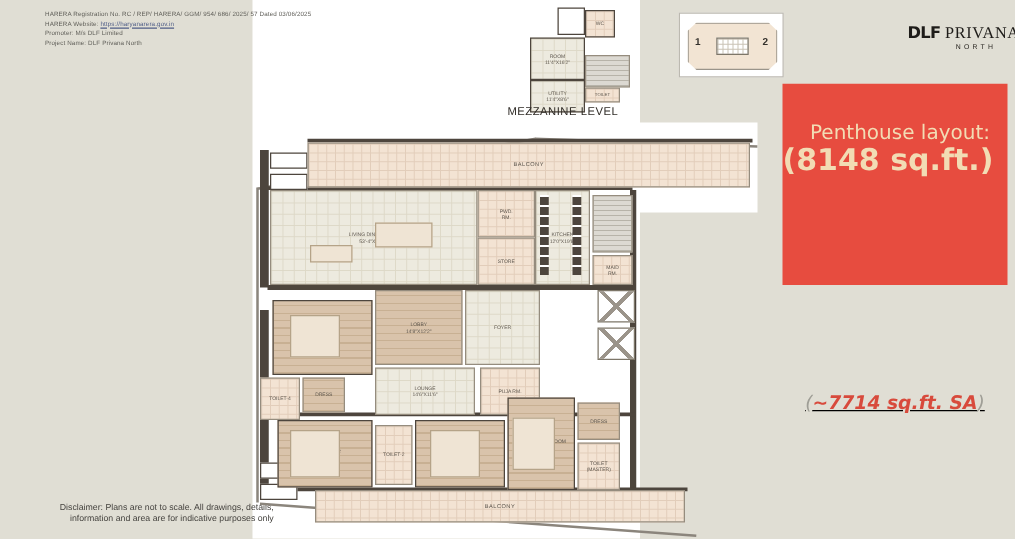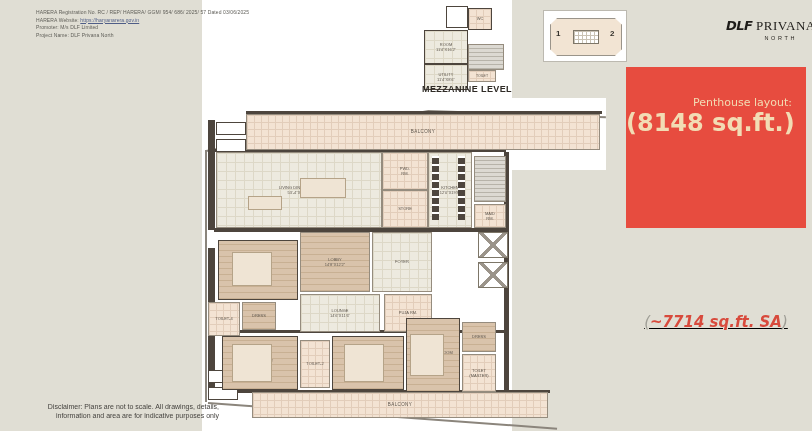--- a/index.html
+++ b/index.html
@@ -9,37 +9,37 @@
   .paper { position:absolute; background:#FFFFFF; }
 
   
   .harera { position:absolute; left:36px; top:9px; font-size:5px; line-height:1.5; color:#5f5e58; letter-spacing:0.1px; }
   .harera a.link { color:#4f5d87; text-decoration:underline; }
   .disclaimer { position:absolute; left:33px; top:402px; width:186px; text-align:right; font-size:7px; line-height:1.35; color:#45433f; }
 
   
   .logo { position:absolute; left:726px; top:18px; width:80px; text-align:right; color:#1e1c19; }
   .logo .l1 { font-size:13px; white-space:nowrap; }
-  .logo .dlf { font-family:"DejaVu Sans", sans-serif; font-weight:bold; font-style:italic; letter-spacing:-0.5px; }
+  .logo .dlf { font-family:"DejaVu Sans", sans-serif; font-weight:bold; letter-spacing:-0.5px; }
   .logo .priv { font-family:"Liberation Serif", serif; letter-spacing:0.5px; }
   .logo .l2 { font-size:5.5px; letter-spacing:2.6px; padding-right:9px; margin-top:1px; color:#2a2722; }
 
   
   .keyplan { position:absolute; left:543px; top:10px; width:84px; height:52px; background:#fff; border:1px solid #bcb9b0; }
   .kp-foot { position:absolute; left:6px; top:7px; width:72px; height:38px; background:#F2E4D3; border:1px solid #9a948a;
              clip-path:polygon(0 18%, 10% 0, 90% 0, 100% 18%, 100% 82%, 90% 100%, 10% 100%, 0 82%); }
   .kp-core { position:absolute; left:29px; top:19px; width:26px; height:14px; background:#fff; border:1px solid #7d7668;
              background-image:linear-gradient(#c9c2b4 1px, transparent 1px), linear-gradient(90deg,#c9c2b4 1px, transparent 1px);
              background-size:4px 4px; }
   .kp-num { position:absolute; top:18px; font-size:8px; font-weight:bold; color:#33302b; }
 
   
   .offer { position:absolute; left:626px; top:67px; width:180px; height:161px; background:#E74C3F; color:#F2DCB4;
            text-align:right; padding:30px 14px 0 0; font-family:"DejaVu Sans", sans-serif; }
-  .offer .intro { font-size:11px; line-height:1.15; font-weight:normal; }
+  .offer .intro { font-size:16px; line-height:1.15; font-weight:normal; }
   .offer .l2 { margin-top:2px; line-height:1.0; white-space:nowrap; }
   .offer .big { font-size:34px; font-weight:bold; letter-spacing:-1px; }
   .offer .unit { font-size:24px; font-weight:bold; }
   .offer .carpet { font-size:24px; font-weight:bold; margin-top:6px; line-height:1.05; }
   .offer .sqft { font-size:24px; font-weight:bold; line-height:1.15; white-space:nowrap; }
 
   .sa-note { position:absolute; left:626px; top:313px; width:180px; text-align:center; font-size:15px; font-style:italic;
              font-family:"DejaVu Sans", sans-serif; white-space:nowrap;text-decoration:underline; }
   .sa-note .paren { color:#9f9e96; }
   .sa-note .txt { color:#D84A3C; font-weight:bold; }
@@ -60,22 +60,22 @@
   .stairbg { background-color:#DCD9D2; background-image:repeating-linear-gradient(0deg,#b7b3a9 0 1px, transparent 1px 4px); border:1px solid #958c7e; position:absolute; }
   .liftbg { position:absolute; border:1px solid #7d7668;
             background:linear-gradient(45deg, transparent 46%, #9b948a 46% 54%, transparent 54%),
                        linear-gradient(-45deg, transparent 46%, #9b948a 46% 54%, transparent 54%), #fff; }
   .counter { position:absolute; background:repeating-linear-gradient(0deg,#4D453D 0 6px, #ffffff 6px 8px); width:7px; }
   .wall { position:absolute; background:#4D453D; }
   .thinline { position:absolute; background:#8b857c; height:1.5px; transform-origin:left center; }
   .vline { position:absolute; background:#8b857c; width:1.5px; }
   .smallbox { position:absolute; background:#fff; border:1.5px solid #4D453D; }
   .furn { position:absolute; background:#EFE4D4; border:1px solid #B5A388; }
-  .mezz-caption { position:absolute; left:406px; top:84px; width:106px; text-align:right; font-size:9px;
-                  letter-spacing:0.4px; color:#2f2b26;font-weight:bold; }
+  .mezz-caption { position:absolute; left:406px; top:84px; width:106px; text-align:left; font-size:9px;
+                  letter-spacing:0.4px; color:#2f2b26; }
 </style>
 </head>
 <body>
 
 <div id="stage">
 
   <div class="paper" style="left:202px; top:0; width:310px; height:431px;"></div>
   <div class="paper" style="left:512px; top:98px; width:94px; height:72px;"></div>
 
   <div class="harera">

